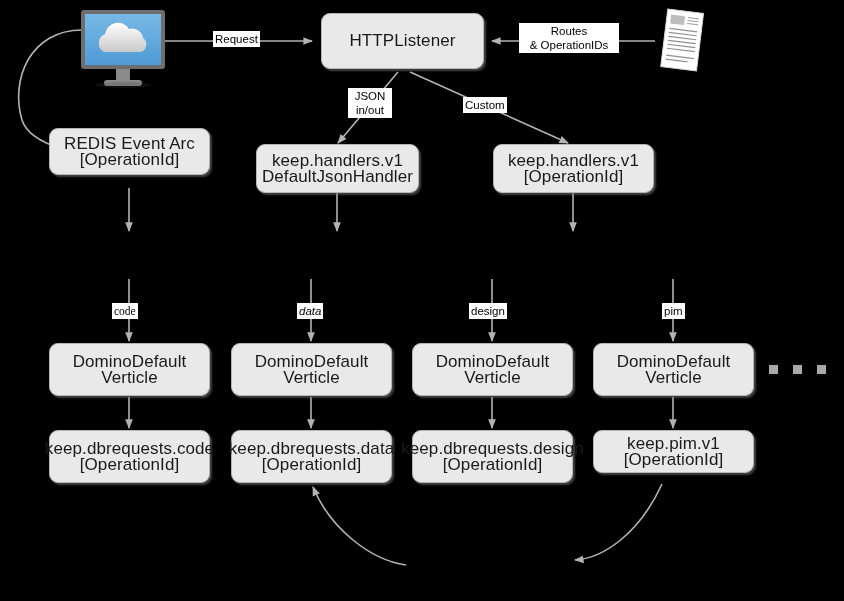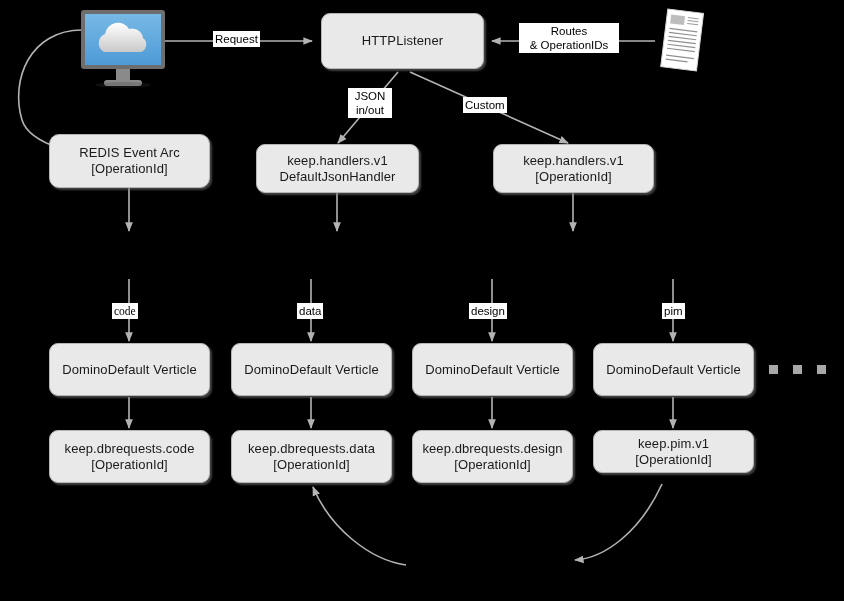--- a/index.html
+++ b/index.html
@@ -30,21 +30,21 @@
     box-sizing: border-box;
     background: #e9e9e9;
     border: 1px solid #b5b5b5;
     border-radius: 9px;
     box-shadow: 2px 2px 2px rgba(120,120,120,0.55);
     display: flex;
     align-items: center;
     justify-content: center;
     text-align: center;
     color: #1a1a1a;
-    font-size: 13px;
+    font-size: 17px;
     line-height: 16px;
     letter-spacing: 0.1px;
     z-index: 3;
   }
   .node .nlabel {
     white-space: pre-line;
     padding: 0 4px;
   }
   .eventbus {
     background: linear-gradient(180deg, #b2cee3 0%, #bcd8e8 45%, #c9e3f0 100%);
@@ -166,21 +166,21 @@
           <line x1="16" y1="53" x2="38" y2="53"></line>
         </g>
       </g>
     </svg>
   </div>
 
   <div class="node" style="left:321px; top:13px; width:163px; height:56px;">
     <span class="nlabel">HTTPListener</span>
   </div>
 
-  <div class="node" style="left:49px; top:134px; width:161px; height:54px;border-radius:10px;">
+  <div class="node" style="left:49px; top:128px; width:161px; height:47px;">
     <span class="nlabel">REDIS Event Arc
 [OperationId]</span>
   </div>
 
   <div class="node" style="left:256px; top:144px; width:163px; height:49px;">
     <span class="nlabel">keep.handlers.v1
 DefaultJsonHandler</span>
   </div>
 
   <div class="node" style="left:493px; top:144px; width:161px; height:49px;">
@@ -228,17 +228,17 @@
 
   <div class="edge-label" style="left:519px; top:23px; width:96px;">Routes
 &amp; OperationIDs</div>
 
   <div class="edge-label" style="left:348px; top:88px; width:40px;">JSON
 in/out</div>
 
   <div class="edge-label" style="left:463px; top:97px;">Custom</div>
 
   <div class="edge-label" style="left:112px; top:303px;font-family:Liberation Serif, serif;">code</div>
-  <div class="edge-label" style="left:297px; top:303px;">data</div>
+  <div class="edge-label" style="left:297px; top:303px;font-style:italic;">data</div>
   <div class="edge-label" style="left:469px; top:303px;">design</div>
   <div class="edge-label" style="left:662px; top:303px;">pim</div>
 
 </div>
 
 </body></html>

